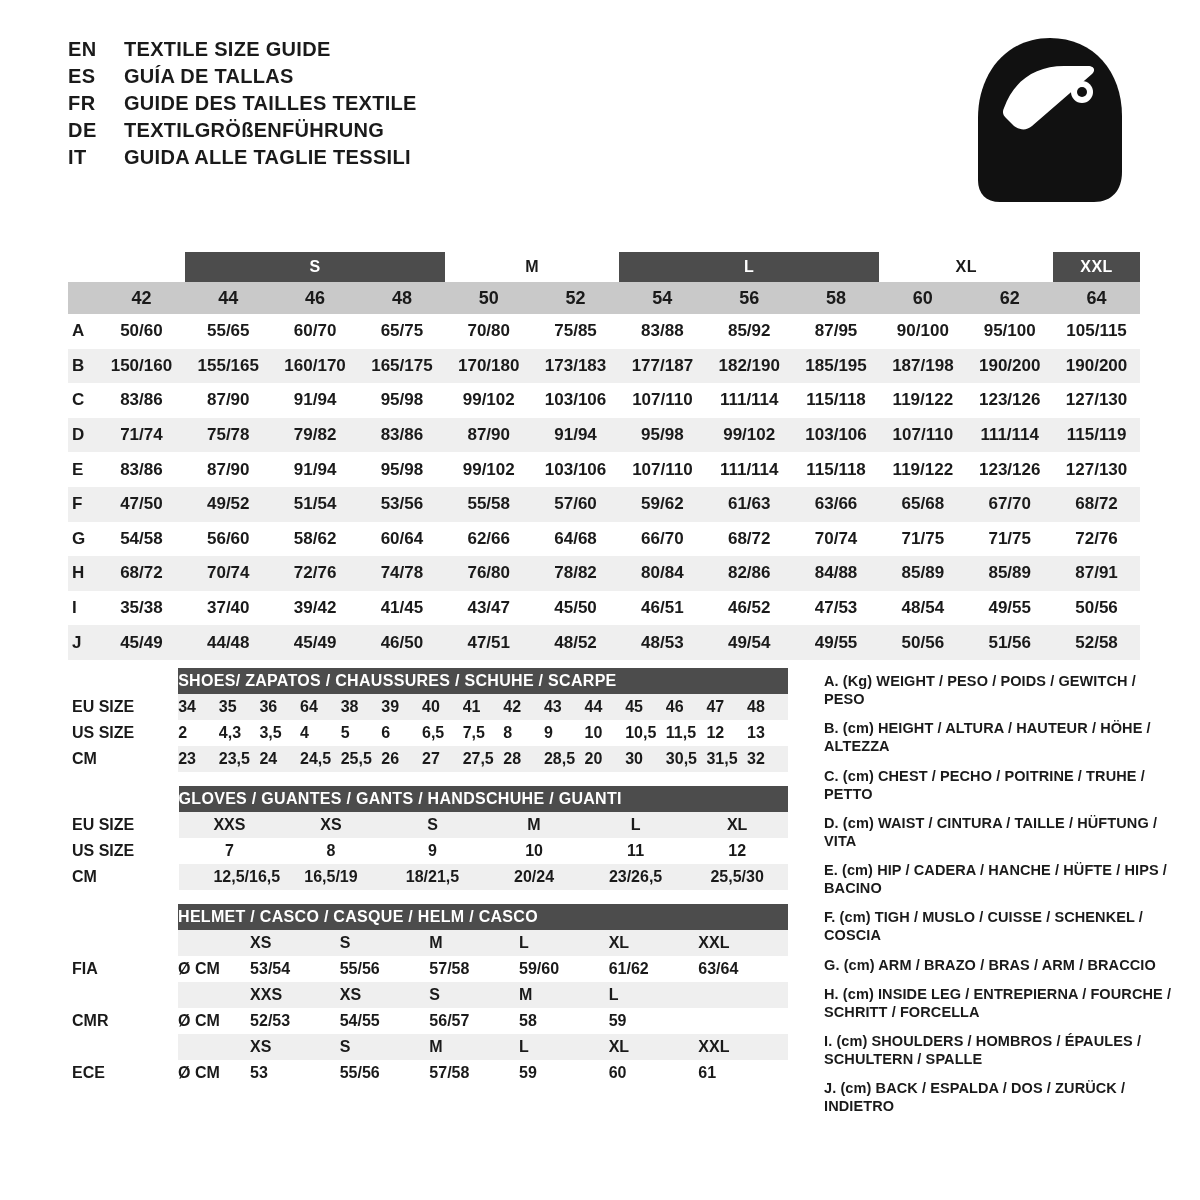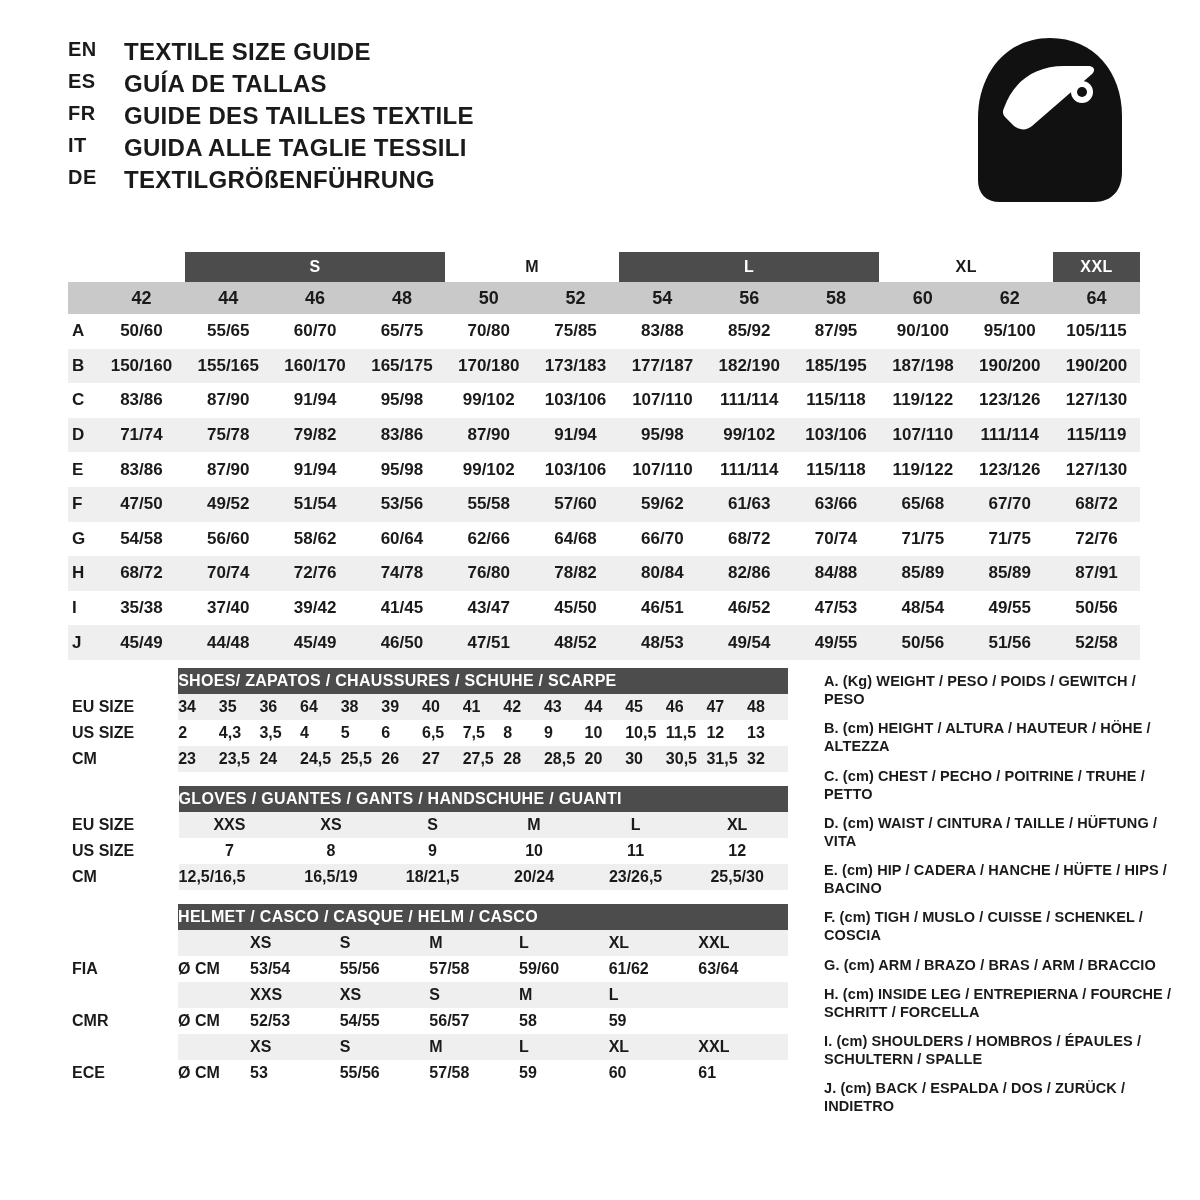--- a/index.html
+++ b/index.html
@@ -10,21 +10,21 @@
     color:#1a1a1a;
     position:relative;
     overflow:hidden;
   }
   .page{position:absolute;inset:0;}
 
   
   .header{position:absolute;left:68px;top:38px;}
   .hdr-row{display:flex;align-items:flex-start;margin-bottom:4px;}
   .hdr-lang{width:56px;font-size:20px;font-weight:700;letter-spacing:.5px;}
-  .hdr-title{font-size:24px;font-weight:700;letter-spacing:.3px;}
+  .hdr-title{font-size:20px;font-weight:700;letter-spacing:.3px;}
 
   .helmet{position:absolute;right:70px;top:30px;width:160px;height:180px;}
 
   
   .maintable{position:absolute;left:68px;top:252px;width:1072px;}
   table{border-collapse:collapse;width:100%;}
   .maintable td,.maintable th{font-size:17px;font-weight:700;text-align:center;padding:3px 0;}
   .grouprow td{color:#ffffff;font-size:16px;letter-spacing:.5px;height:24px;}
   .g-dark{background:#4c4c4c;}
   .g-none{background:transparent;color:#1a1a1a !important;}
@@ -61,26 +61,26 @@
     </div>
     <div class="hdr-row">
       <div class="hdr-lang">ES</div>
       <div class="hdr-title">GUÍA DE TALLAS</div>
     </div>
     <div class="hdr-row">
       <div class="hdr-lang">FR</div>
       <div class="hdr-title">GUIDE DES TAILLES TEXTILE</div>
     </div>
     <div class="hdr-row">
+      <div class="hdr-lang">DE</div>
+      <div class="hdr-title">TEXTILGRÖßENFÜHRUNG</div>
+    </div>
+    <div class="hdr-row">
       <div class="hdr-lang">IT</div>
       <div class="hdr-title">GUIDA ALLE TAGLIE TESSILI</div>
-    </div>
-    <div class="hdr-row">
-      <div class="hdr-lang">DE</div>
-      <div class="hdr-title">TEXTILGRÖßENFÜHRUNG</div>
     </div>
   </div>
 
   <div class="helmet">
     <svg viewBox="0 0 160 180" width="160" height="180">
       <path d="M80 8 C36 8 8 44 8 88 L8 150 C8 164 16 172 30 172 L124 172 C142 172 152 160 152 142 L152 86 C152 42 124 8 80 8 Z" fill="#111111"></path>
       <path d="M34 78 C44 50 66 36 94 36 L118 36 C124 36 126 40 122 44 L62 96 C56 101 50 100 44 96 L36 88 C33 85 32 82 34 78 Z" fill="#ffffff"></path>
       <circle cx="112" cy="62" r="11" fill="#ffffff"></circle>
       <circle cx="112" cy="62" r="5" fill="#111111"></circle>
     </svg>
@@ -362,21 +362,21 @@
         <td class="lbl">US SIZE</td>
         <td class="white cellpad" style="text-align:center;">7</td>
         <td class="white cellpad" style="text-align:center;">8</td>
         <td class="white cellpad" style="text-align:center;">9</td>
         <td class="white cellpad" style="text-align:center;">10</td>
         <td class="white cellpad" style="text-align:center;">11</td>
         <td class="white cellpad" style="text-align:center;">12</td>
       </tr>
       <tr>
         <td class="lbl">CM</td>
-        <td class="shade cellpad" style="text-align:left;">12,5/16,5</td>
+        <td class="shade cellpad" style="text-align:right;">12,5/16,5</td>
         <td class="shade cellpad" style="text-align:center;">16,5/19</td>
         <td class="shade cellpad" style="text-align:center;">18/21,5</td>
         <td class="shade cellpad" style="text-align:center;">20/24</td>
         <td class="shade cellpad" style="text-align:center;">23/26,5</td>
         <td class="shade cellpad" style="text-align:center;">25,5/30</td>
       </tr>
     </tbody>
       </table>
 
     <div style="height:14px;"></div>

